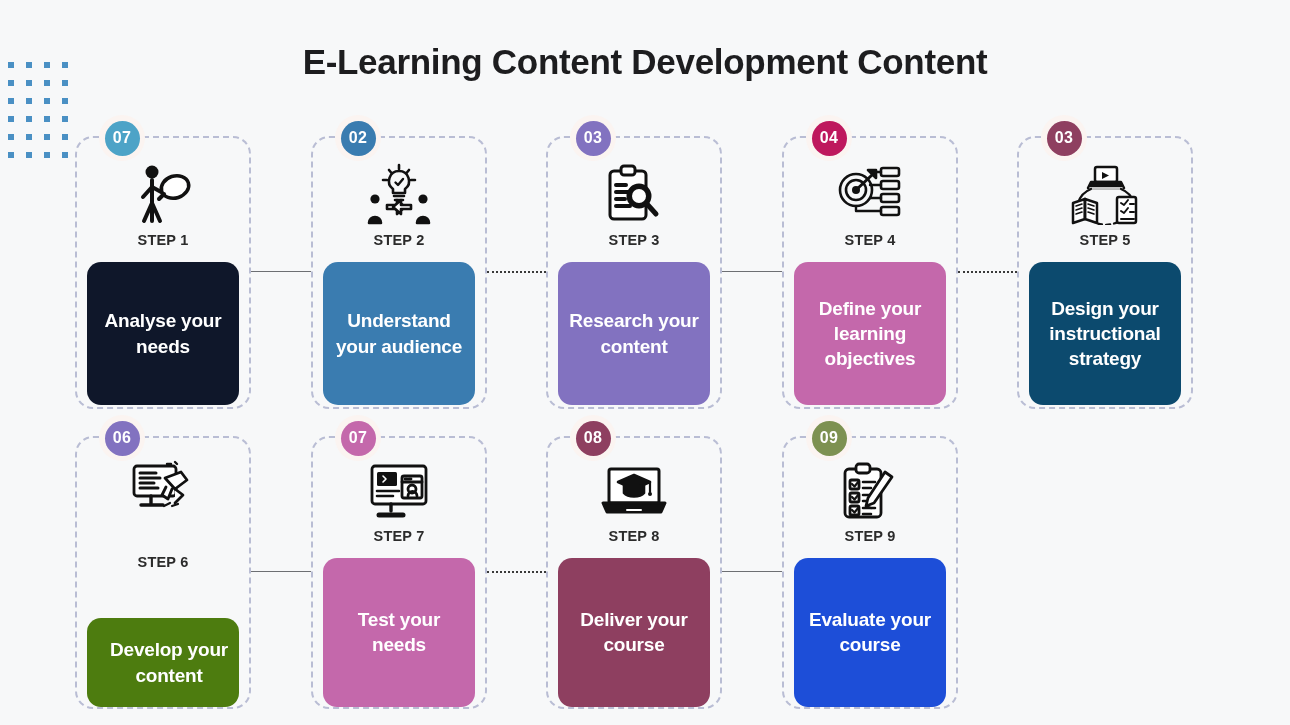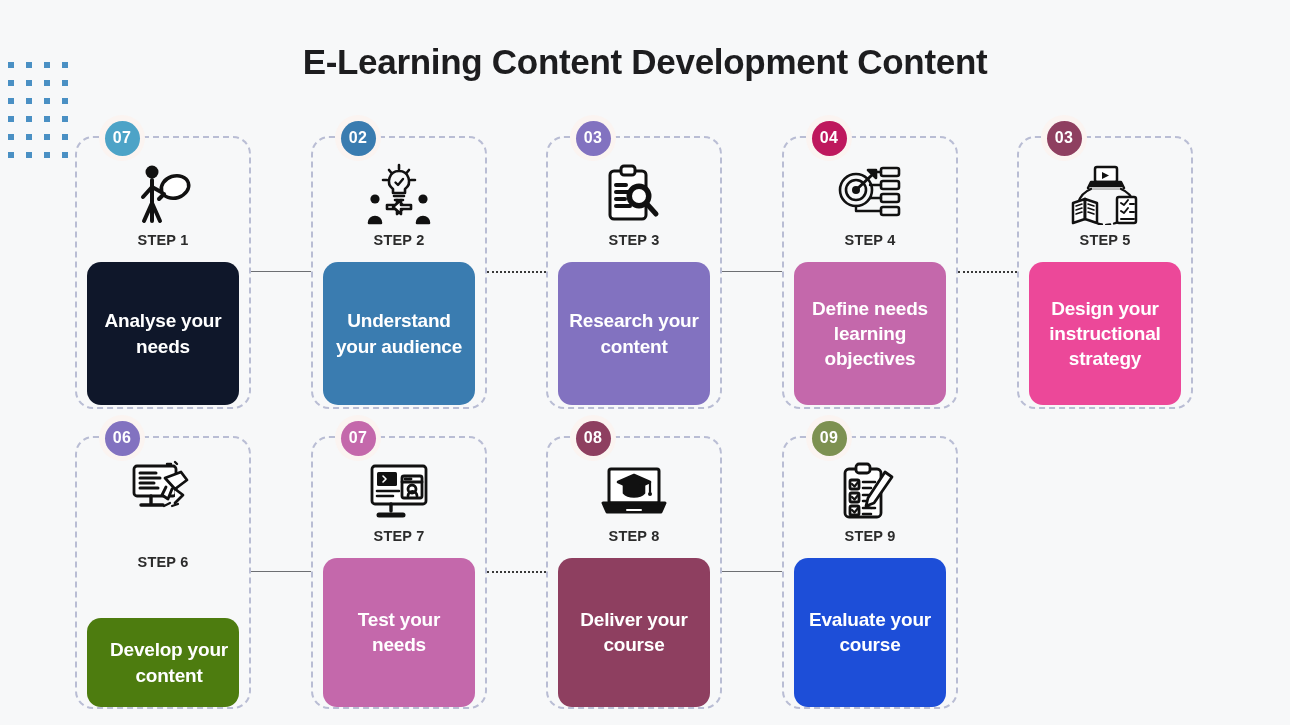--- a/index.html
+++ b/index.html
@@ -248,21 +248,21 @@
       <path d="M19 26 L35 11" stroke-width="3"></path>
       <path d="M31 6 l8 0 0 8 z" fill="#111" stroke="#111"></path>
       <rect x="44" y="4" width="18" height="8" rx="2"></rect>
       <rect x="44" y="17" width="18" height="8" rx="2"></rect>
       <rect x="44" y="30" width="18" height="8" rx="2"></rect>
       <rect x="44" y="43" width="18" height="8" rx="2"></rect>
       <path d="M19 42 L19 47 L44 47 M33 34 L44 34 M33 21 L44 21 M36 8 L44 8" stroke-width="2.4"></path>
     </svg>
       </div>
       <div class="step-label">STEP 4</div>
-      <div class="block" style="background: rgb(196, 104, 171);">Define needs learning objectives</div>
+      <div class="block" style="background: rgb(196, 104, 171);">Define your learning objectives</div>
     </div>
     <div class="card row1" style="left: 1017px;">
       <div class="badge">
         <div class="badge-inner" style="background: rgb(142, 63, 96);">03</div>
       </div>
       <div class="icon-wrap">
         <svg width="72" height="62" viewBox="0 0 72 62" fill="none" stroke="#111" stroke-width="2.5" stroke-linecap="round" stroke-linejoin="round">
       <rect x="26" y="4" width="22" height="15" rx="2" fill="#fff"></rect>
       <path d="M33 9 l7 3.5 -7 3.5 z" fill="#111" stroke="none"></path>
       <path d="M22 19 l30 0 3 6 -36 0 z" fill="#111" stroke="#111"></path>
@@ -273,21 +273,21 @@
       <path d="M4 40 l12 -4 0 20 -12 4 z" fill="#fff"></path>
       <path d="M28 40 l-12 -4 0 20 12 4 z" fill="#fff"></path>
       <path d="M16 36 l0 20"></path>
       <path d="M7 43 l6 -2 M7 47 l6 -2 M7 51 l6 -2 M19 41 l6 2 M19 45 l6 2 M19 49 l6 2" stroke-width="1.6"></path>
       <rect x="48" y="34" width="19" height="26" rx="2" fill="#fff"></rect>
       <path d="M52 40 l3 2 4 -5 M52 48 l3 2 4 -5" stroke-width="2"></path>
       <path d="M61 41 l4 0 M61 49 l4 0 M52 56 l13 0" stroke-width="2"></path>
     </svg>
       </div>
       <div class="step-label">STEP 5</div>
-      <div class="block" style="background: #ec4899;">Design your instructional strategy</div>
+      <div class="block" style="background: #0c4a6e;">Design your instructional strategy</div>
     </div>
     <div class="card row2" style="left: 75px; gap: 34px;">
       <div class="badge">
         <div class="badge-inner" style="background: rgb(130, 114, 192);">06</div>
       </div>
       <div class="icon-wrap">
         <svg width="64" height="60" viewBox="0 0 64 60" fill="none" stroke="#111" stroke-width="2.8" stroke-linecap="round" stroke-linejoin="round">
       <rect x="3" y="8" width="42" height="30" rx="3" fill="#fff"></rect>
       <path d="M9 15 l16 0 M9 20 l20 0 M9 25 l14 0 M9 30 l18 0" stroke-width="3"></path>
       <path d="M20 38 l0 7 M10 47 l22 0" stroke-width="3.4"></path>

